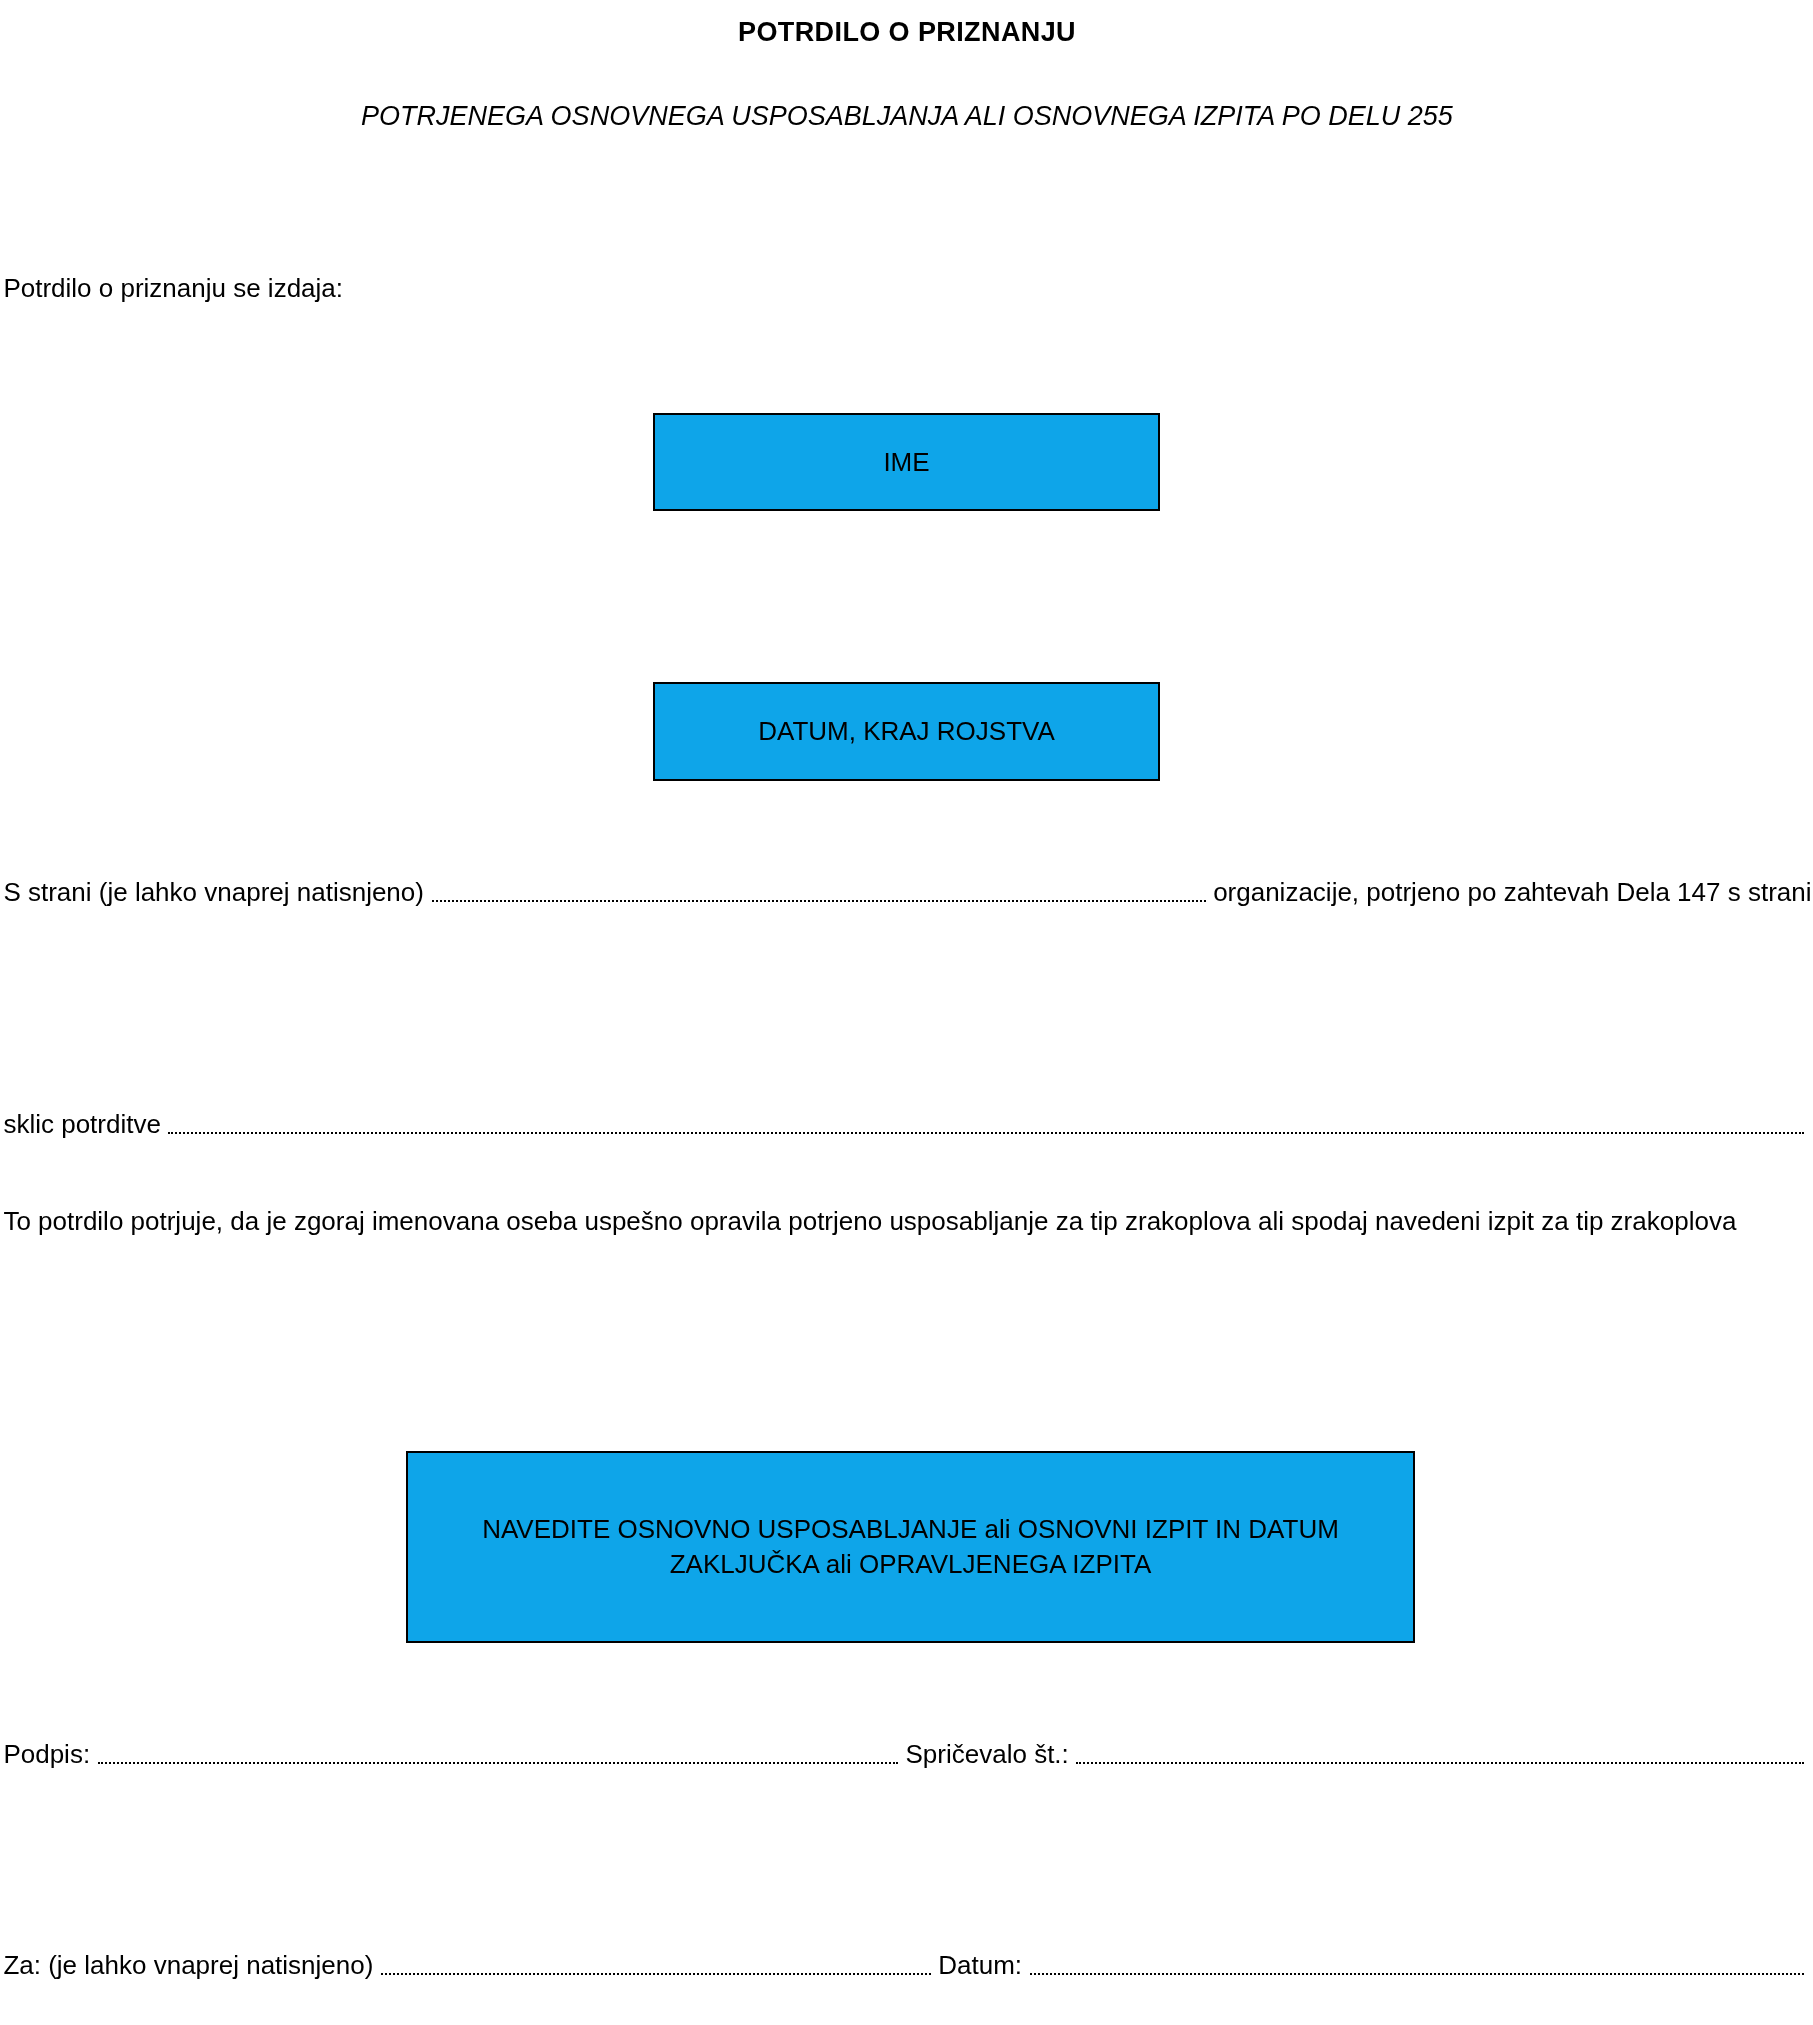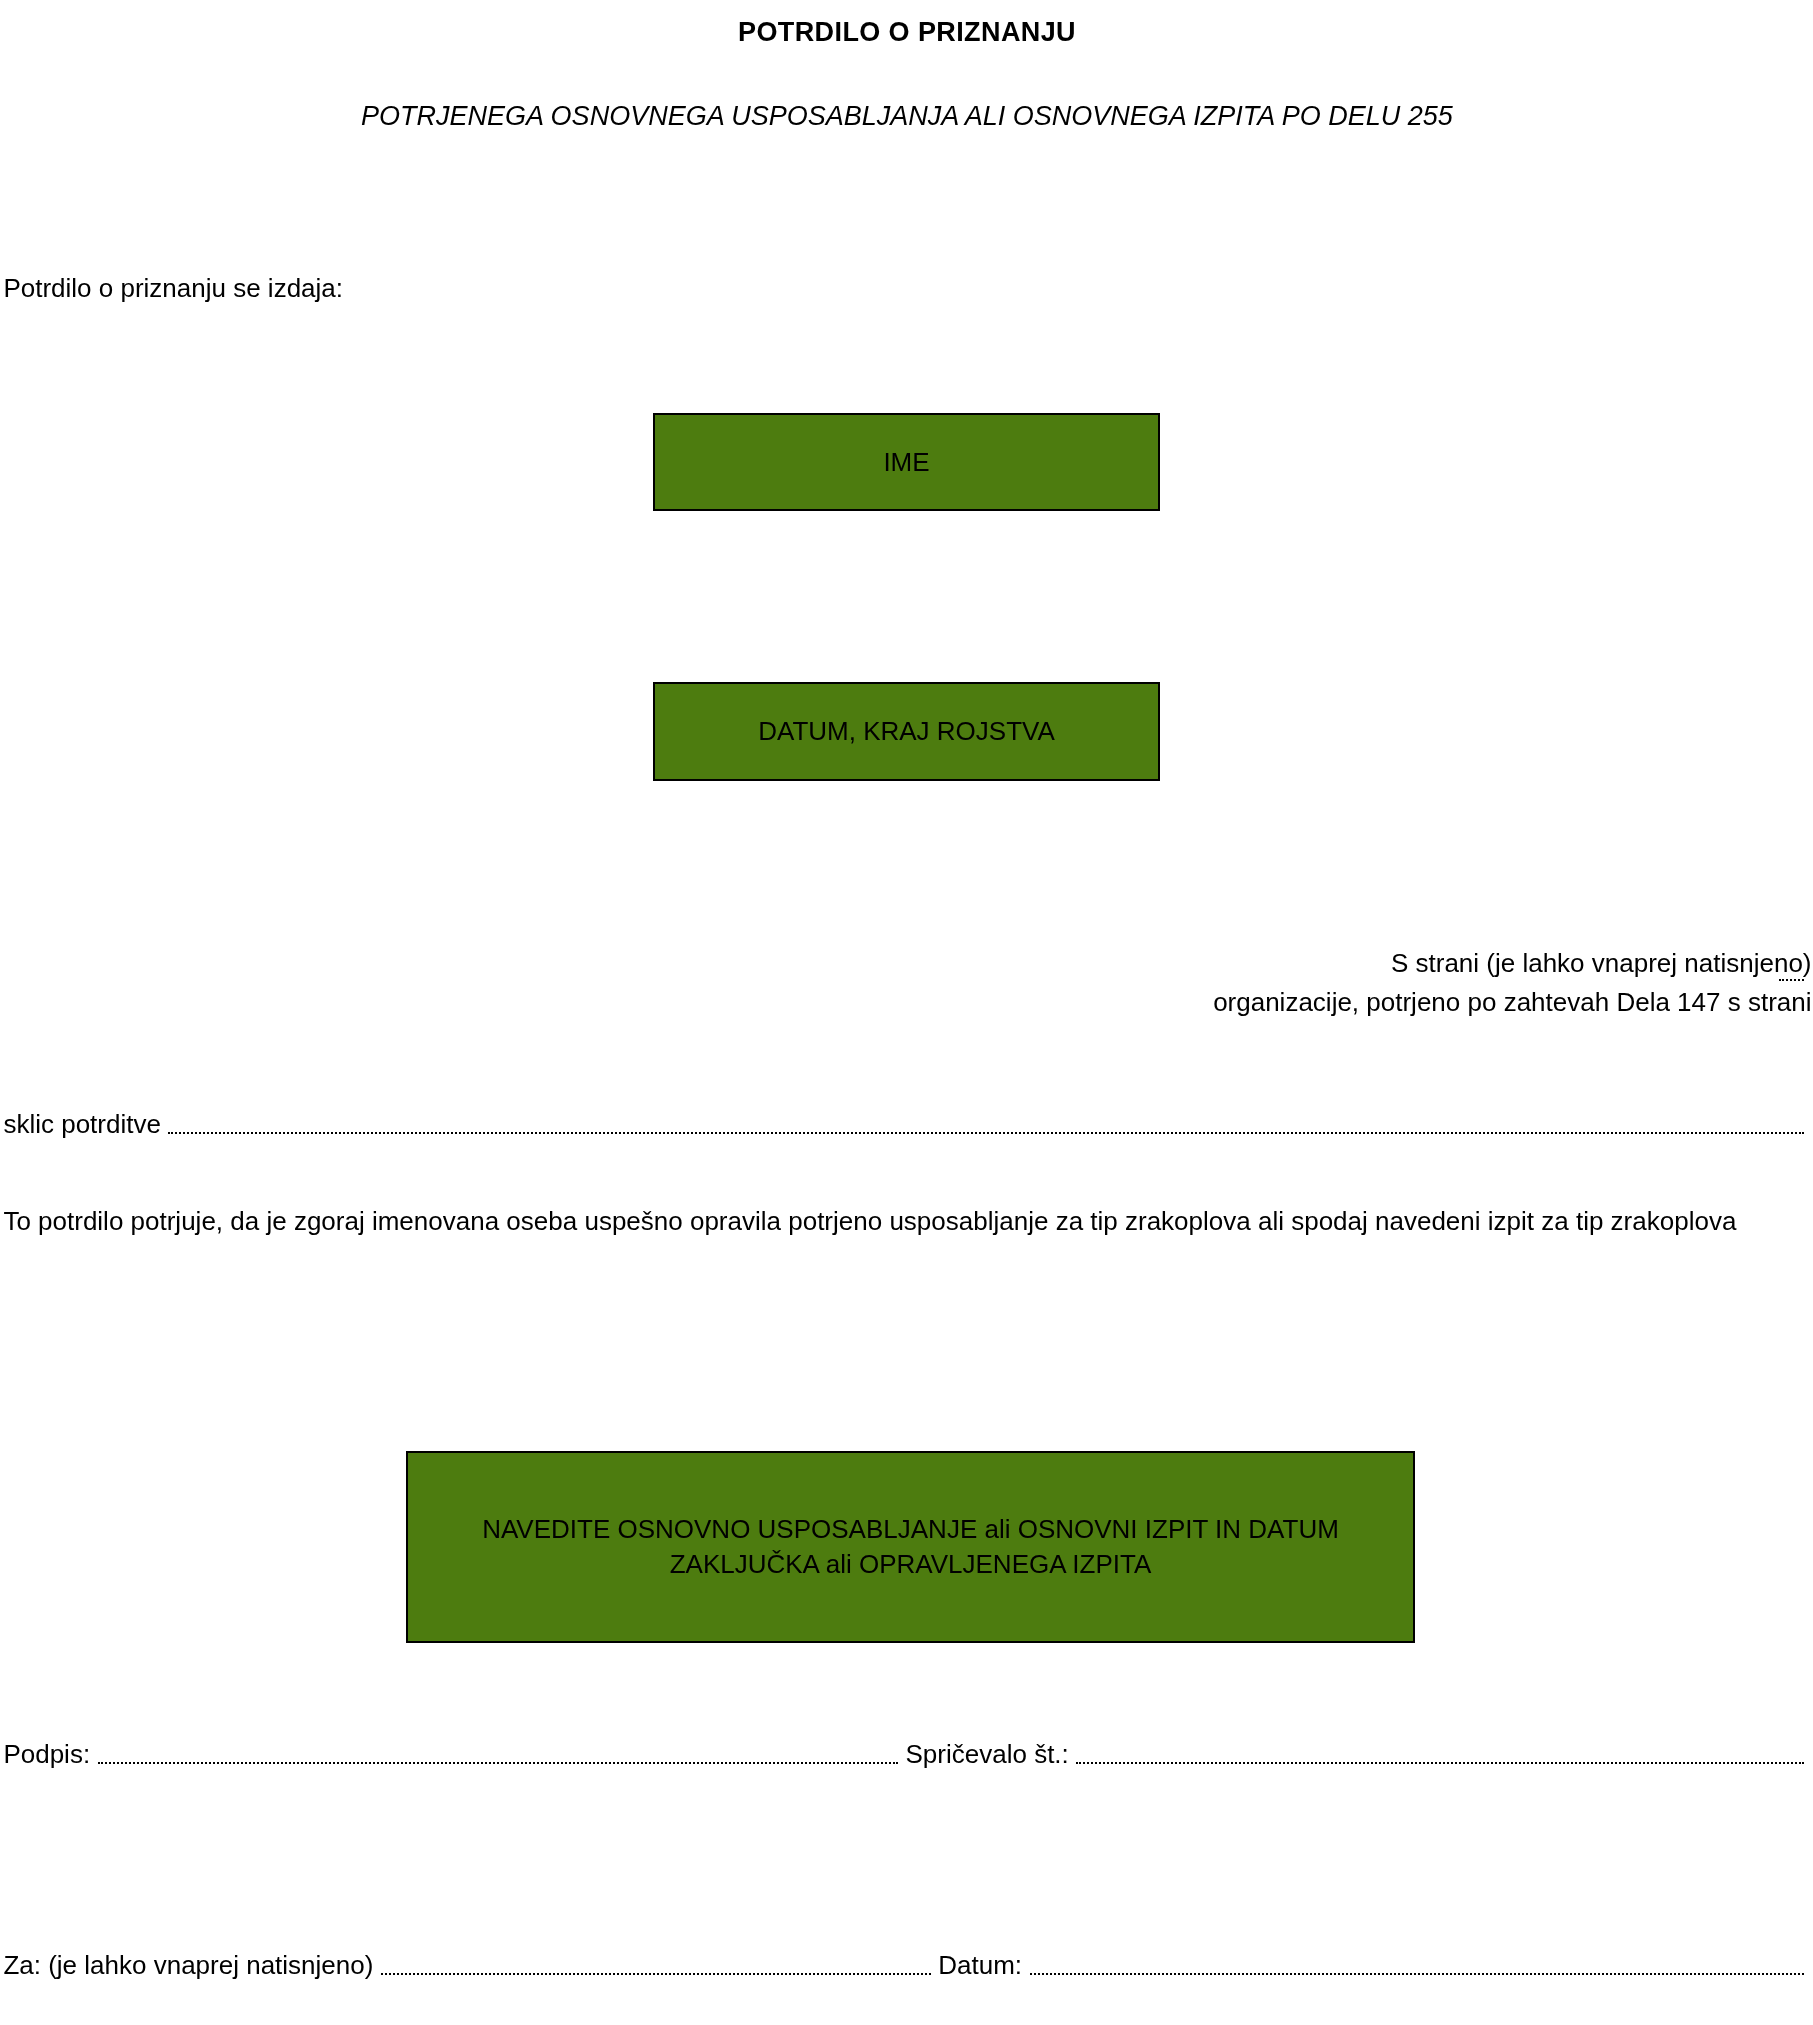--- a/index.html
+++ b/index.html
@@ -40,21 +40,21 @@
     top: 273px;
   }
   .field-box {
     position: absolute;
     border: 2.1px solid #000000;
     box-sizing: border-box;
     display: flex;
     align-items: center;
     justify-content: center;
     text-align: center;
-    background: #4d7c0f;
+    background: #0ea5e9;
   }
   .name-box {
     left: 653px;
     top: 413px;
     width: 507px;
     height: 98px;
   }
   .birth-box {
     left: 653px;
     top: 682px;
@@ -84,21 +84,21 @@
   .dots {
     flex: 1 1 auto;
     height: 0;
     border-bottom: 2.5px dotted #000000;
     margin: 0 7.6px 6px 7.6px;
     min-width: 25px;
   }
   .dots.ratio-a { flex-grow: 1.1; }
   .dots.ratio-b { flex-grow: 1; }
   .dots.ratio-c { flex-grow: 0.71; }
-  .row-issued-by { top: 948px; flex-direction: column; }
+  .row-issued-by { top: 877px; }
   .row-preprinted { top: 1016px; }
   .row-approval-ref { top: 1109px; }
   .row-signature { top: 1739px; }
   .row-for { top: 1950px; justify-content: space-between; }
   .statement {
     position: absolute;
     left: 3.4px;
     right: 3.4px;
     top: 1204px;
     line-height: 1.35;

